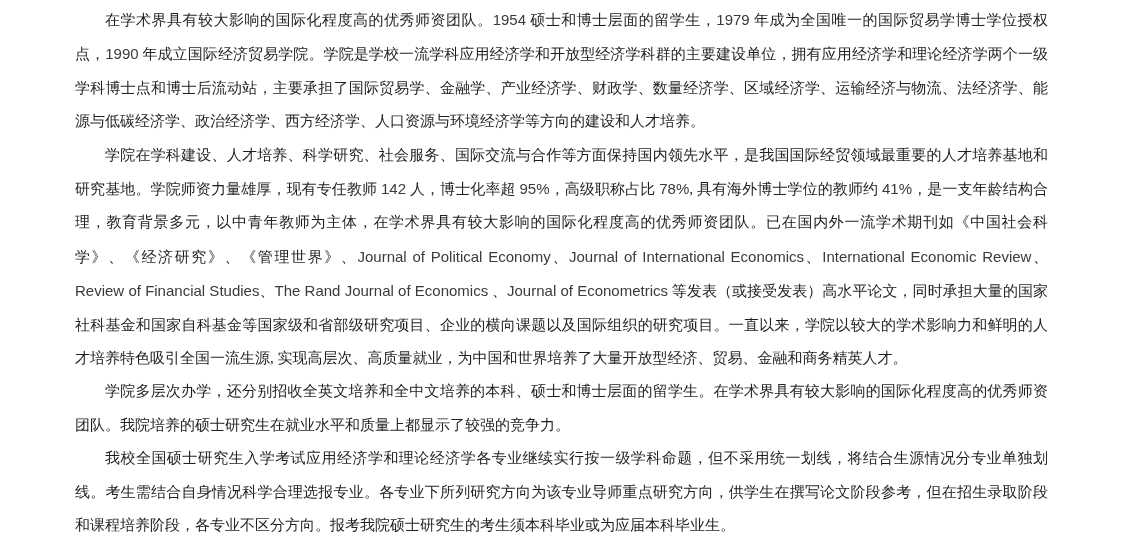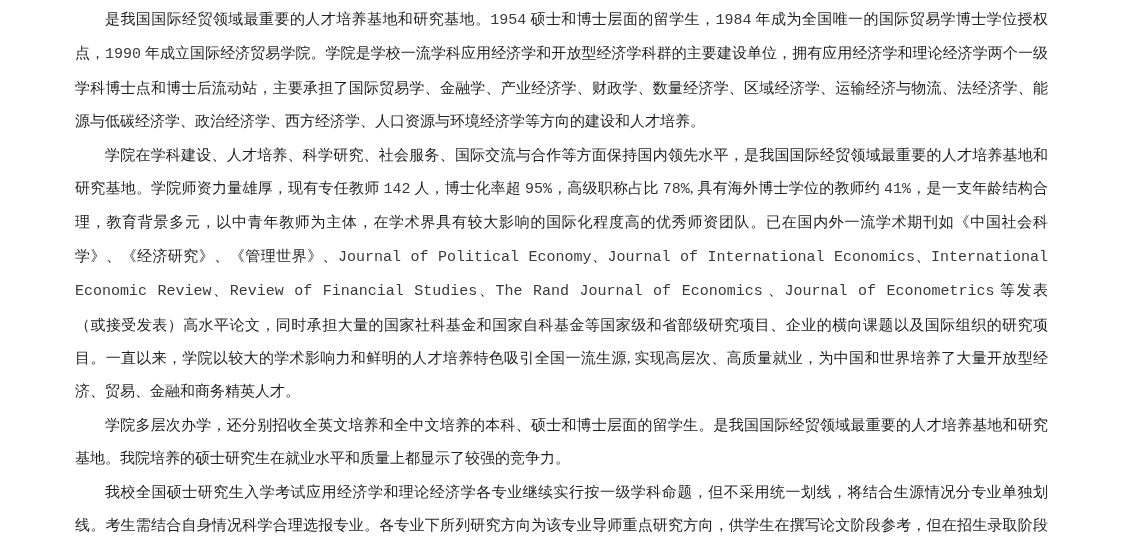--- a/index.html
+++ b/index.html
@@ -19,25 +19,25 @@
     font-size: 15px;
     line-height: 33.4px;
     color: #1f1f1f;
     text-align: justify;
   }
   .para {
     margin: 0;
     text-indent: 2em;
   }
   .latin {
-    font-family: Liberation Mono, monospace;
+    font-family: Liberation Sans, sans-serif;
     color: #3a3a3a;
   }
 </style>
 </head>
 <body>
 
 <div class="doc" id="doc" style="background: rgb(255, 255, 255); color: rgb(31, 31, 31);">
-    <p class="para"><span>是我国国际经贸领域最重要的人才培养基地和研究基地。</span><span class="latin">1954</span><span> 硕士和博士层面的留学生，</span><span class="latin">1984</span><span> 年成为全国唯一的国际贸易学博士学位授权点，</span><span class="latin">1990</span><span> 年成立国际经济贸易学院。学院是学校一流学科应用经济学和开放型经济学科群的主要建设单位，拥有应用经济学和理论经济学两个一级学科博士点和博士后流动站，主要承担了国际贸易学、金融学、产业经济学、财政学、数量经济学、区域经济学、运输经济与物流、法经济学、能源与低碳经济学、政治经济学、西方经济学、人口资源与环境经济学等方向的建设和人才培养。</span></p>
+    <p class="para"><span>在学术界具有较大影响的国际化程度高的优秀师资团队。</span><span class="latin">1954</span><span> 硕士和博士层面的留学生，</span><span class="latin">1979</span><span> 年成为全国唯一的国际贸易学博士学位授权点，</span><span class="latin">1990</span><span> 年成立国际经济贸易学院。学院是学校一流学科应用经济学和开放型经济学科群的主要建设单位，拥有应用经济学和理论经济学两个一级学科博士点和博士后流动站，主要承担了国际贸易学、金融学、产业经济学、财政学、数量经济学、区域经济学、运输经济与物流、法经济学、能源与低碳经济学、政治经济学、西方经济学、人口资源与环境经济学等方向的建设和人才培养。</span></p>
     <p class="para"><span>学院在学科建设、人才培养、科学研究、社会服务、国际交流与合作等方面保持国内领先水平，是我国国际经贸领域最重要的人才培养基地和研究基地。学院师资力量雄厚，现有专任教师 </span><span class="latin">142</span><span> 人，博士化率超 </span><span class="latin">95%</span><span>，高级职称占比 </span><span class="latin">78%</span><span>, 具有海外博士学位的教师约 </span><span class="latin">41%</span><span>，是一支年龄结构合理，教育背景多元，以中青年教师为主体，在学术界具有较大影响的国际化程度高的优秀师资团队。已在国内外一流学术期刊如《中国社会科学》、《经济研究》、《管理世界》、</span><span class="latin">Journal of Political Economy</span><span>、</span><span class="latin">Journal of International Economics</span><span>、</span><span class="latin">International Economic Review</span><span>、</span><span class="latin">Review of Financial Studies</span><span>、</span><span class="latin">The Rand Journal of Economics</span><span> 、</span><span class="latin">Journal of Econometrics</span><span> 等发表（或接受发表）高水平论文，同时承担大量的国家社科基金和国家自科基金等国家级和省部级研究项目、企业的横向课题以及国际组织的研究项目。一直以来，学院以较大的学术影响力和鲜明的人才培养特色吸引全国一流生源, 实现高层次、高质量就业，为中国和世界培养了大量开放型经济、贸易、金融和商务精英人才。</span></p>
-    <p class="para"><span>学院多层次办学，还分别招收全英文培养和全中文培养的本科、硕士和博士层面的留学生。是我国国际经贸领域最重要的人才培养基地和研究基地。我院培养的硕士研究生在就业水平和质量上都显示了较强的竞争力。</span></p>
+    <p class="para"><span>学院多层次办学，还分别招收全英文培养和全中文培养的本科、硕士和博士层面的留学生。在学术界具有较大影响的国际化程度高的优秀师资团队。我院培养的硕士研究生在就业水平和质量上都显示了较强的竞争力。</span></p>
     <p class="para"><span>我校全国硕士研究生入学考试应用经济学和理论经济学各专业继续实行按一级学科命题，但不采用统一划线，将结合生源情况分专业单独划线。考生需结合自身情况科学合理选报专业。各专业下所列研究方向为该专业导师重点研究方向，供学生在撰写论文阶段参考，但在招生录取阶段和课程培养阶段，各专业不区分方向。报考我院硕士研究生的考生须本科毕业或为应届本科毕业生。</span></p>
   </div>
 
 </body></html>

